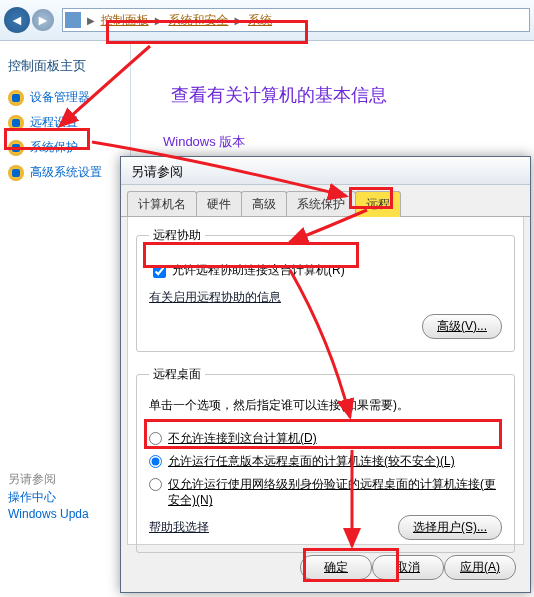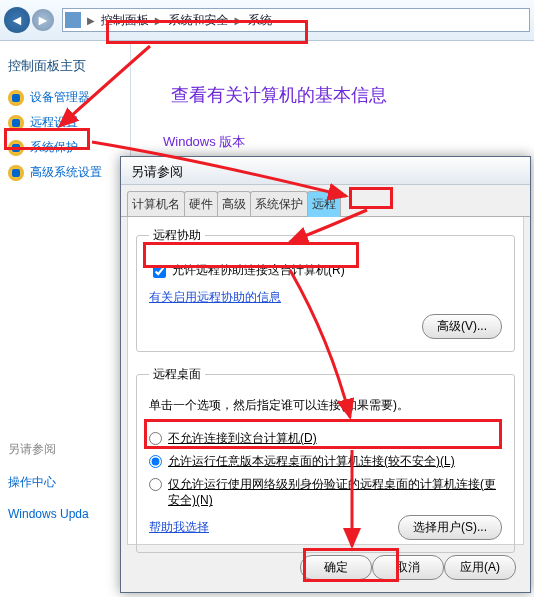--- a/index.html
+++ b/index.html
@@ -5,51 +5,51 @@
 * { box-sizing: border-box; font-family: "Microsoft YaHei", SimSun, Arial, sans-serif; font-size: 12px; }
 body { margin: 0; background: #fff; width: 534px; height: 597px; overflow: hidden; position: relative; }
 
 
 .topbar { height: 41px; background: linear-gradient(#f7fbff, #e3eef8); border-bottom: 1px solid #b8c7d8; display: flex; align-items: center; padding: 0 4px; }
 .navbtn { width: 26px; height: 26px; border-radius: 50%; background: radial-gradient(#3c78b4, #255a8c); margin-right: 2px; position: relative; }
 .navbtn.fwd { width: 22px; height: 22px; background: radial-gradient(#a8c0d8, #7a96b4); }
 .navbtn .arrow { position: absolute; top: 50%; left: 50%; transform: translate(-50%,-50%); color: #fff; font-size: 14px; }
 .addrbar { flex: 1; height: 24px; background: #fff; border: 1px solid #8fa8c4; margin-left: 6px; display: flex; align-items: center; padding: 0 2px; }
 .addricon { width: 16px; height: 16px; background: #69c; display: inline-block; margin-right: 4px; }
-.crumb { padding: 8px 4px; color: #0f172a; }
+.crumb { padding: 8px 4px; color: #a16207; text-decoration: underline; }
 .crumbsep { color: #666; font-size: 10px; padding: 0 2px; }
 
 
 .leftpanel { position: absolute; left: 0; top: 41px; width: 130px; height: 540px; background: #fff; padding: 16px 8px; }
 .lph { color: #164a7b; font-size: 13px; margin-bottom: 14px; display: block; }
 .lpitem { display: flex; align-items: center; margin: 8px 0; color: #0066cc; cursor: pointer; }
 .lpicon { width: 16px; height: 16px; background: radial-gradient(#ffd54a, #e0a020); border-radius: 50%; margin-right: 6px; position: relative; flex: none; }
 .lpicon::after { content: ""; position: absolute; inset: 4px; background: #0066cc; border-radius: 2px; }
 .seealso { position: absolute; bottom: 60px; left: 8px; color: #888; }
-.seeitem { color: #0066cc; margin: 16px 0 0 0; display: block; }
+.seeitem { color: #0066cc; margin: 1px 0 0 0; display: block; }
 
 
 .rightbg { position: absolute; left: 130px; top: 41px; right: 0; height: 540px; background: #fff; border-left: 1px solid #d0dce8; padding: 30px 24px; }
 .rightbg h1 { color: #6d28d9; font-size: 18px; font-weight: normal; margin: 12px 16px; }
 .rightbg .sub1 { color: #6d28d9; font-size: 13px; margin: 26px 0 10px 8px; }
 .rightbg .sub2 { color: #333; margin-left: 22px; }
 
 
 .dialog { position: absolute; left: 120px; top: 156px; width: 411px; height: 437px; background: #f0f0f0; border: 1px solid #586b82; box-shadow: 0 0 12px rgba(0,0,0,.4); }
 .dlgtitle { height: 28px; background: linear-gradient(#fdfdfd, #e4e9f0); border-bottom: 1px solid #c0c8d4; padding: 6px 10px; color: #000; font-size: 13px; }
 .tabs { display: flex; align-items: flex-end; height: 26px; padding: 0 6px; margin-top: 6px; border-bottom: 1px solid #b0b0b0; }
-.tab { padding: 4px 4px 3px; border: 1px solid #b0b0b0; border-bottom: none; background: #eaeaea; margin-right: -1px; border-radius: 3px 3px 0 0; color: #333; cursor: pointer; }
-.tab.active { background: #7dd3fc; position: relative; top: 1px; padding-bottom: 4px; }
+.tab { padding: 4px 10px 3px; border: 1px solid #b0b0b0; border-bottom: none; background: #eaeaea; margin-right: -1px; border-radius: 3px 3px 0 0; color: #333; cursor: pointer; }
+.tab.active { background: #fde047; position: relative; top: 1px; padding-bottom: 4px; }
 .dlgbody { background: #fff; margin: 0 6px; padding: 10px 8px; height: 328px; border: 1px solid #d0d0d0; border-top: none; }
 fieldset { border: 1px solid #c8c8c8; border-radius: 3px; padding: 10px 12px 12px; margin: 0 0 14px 0; }
 legend { padding: 0 4px; color: #000; }
 .checkbox-row { display: flex; align-items: flex-start; margin: 8px 0; }
 .checkbox-row input { margin-right: 6px; }
-.link { color: #1d4ed8; text-decoration: underline; cursor: pointer; display: inline-block; }
-.btn { background: linear-gradient(#fdfdfd, #e0e0e0); border: 1px solid #888; border-radius: 12px; padding: 3px 14px; cursor: pointer; }
+.link { color: #0f172a; text-decoration: underline; cursor: pointer; display: inline-block; }
+.btn { background: linear-gradient(#fdfdfd, #e0e0e0); border: 1px solid #888; border-radius: 12px; padding: 3px 14px; cursor: pointer; text-decoration: underline; }
 .radio-row { display: flex; align-items: flex-start; margin: 6px 0; text-decoration: underline; }
 .radio-row input { margin: 2px 6px 0 0; flex: none; }
 .radio-row span { line-height: 1.4; }
 .dlgfoot { display: flex; justify-content: flex-end; gap: 0; padding: 10px 14px; }
 .dlgfoot .btn { min-width: 72px; }
 
 
 .redbox { position: absolute; border: 3px solid #ed1c24; pointer-events: none; }
 svg.arrows { position: absolute; inset: 0; pointer-events: none; }
 </style>

